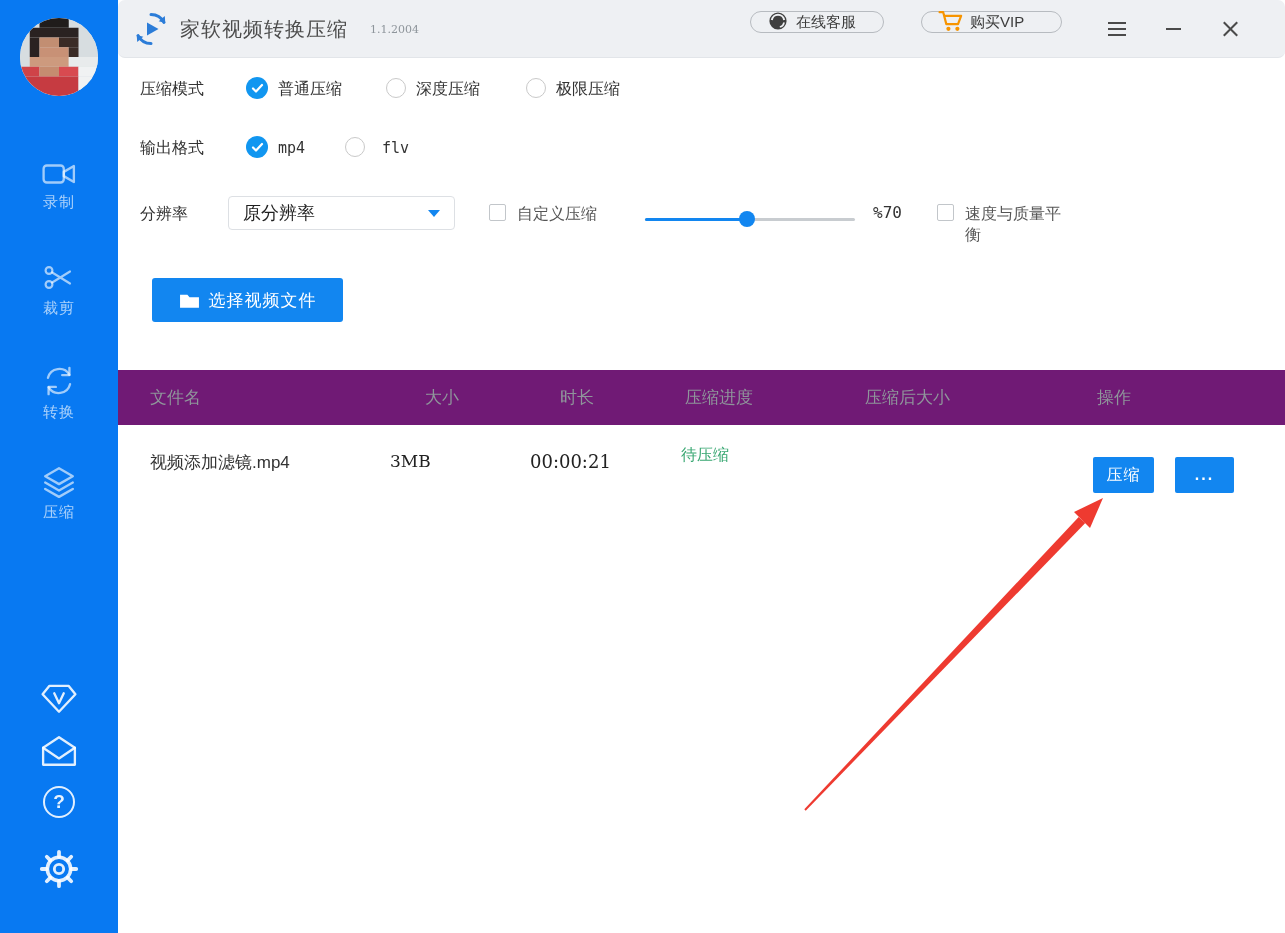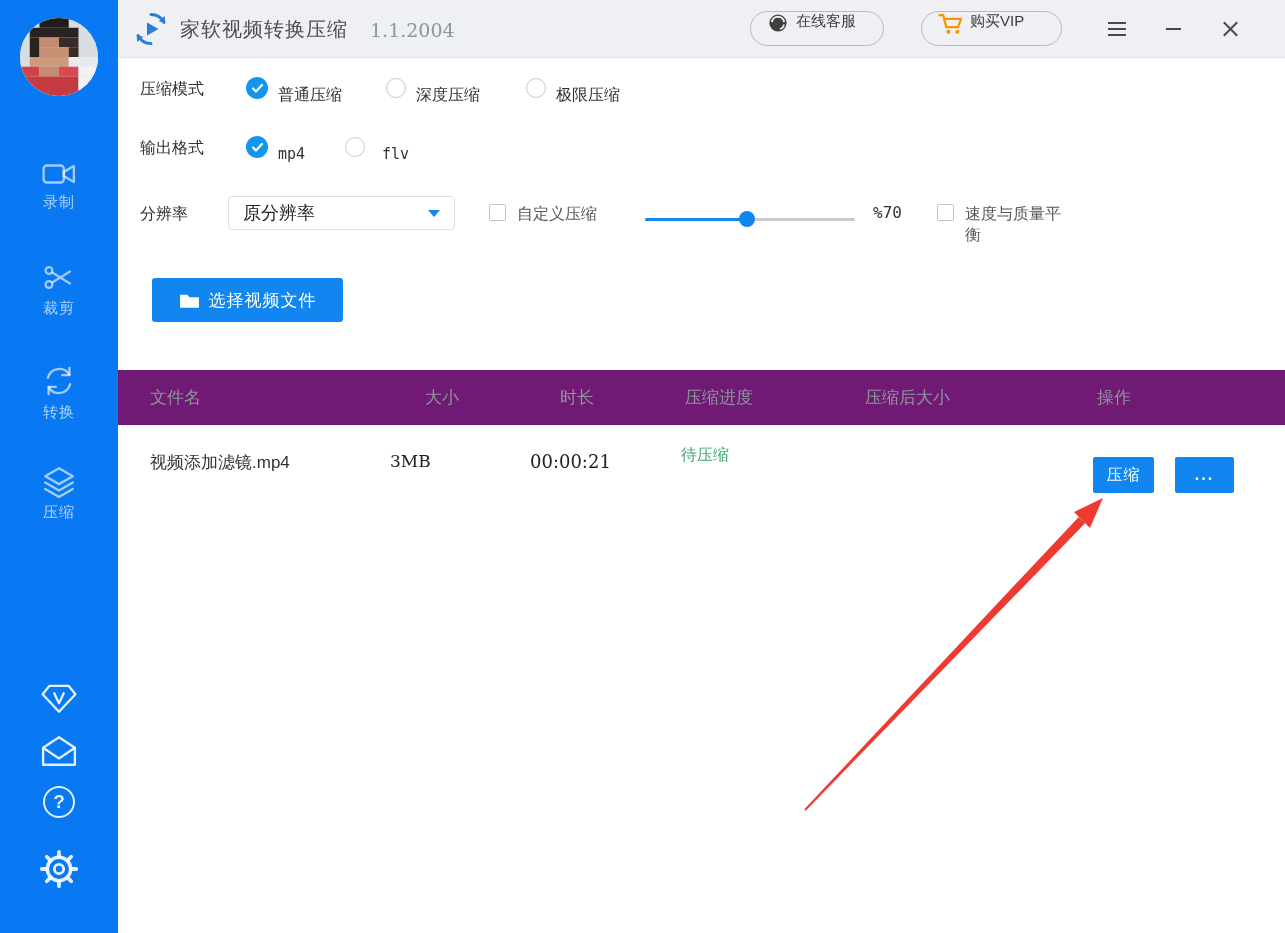--- a/index.html
+++ b/index.html
@@ -18,48 +18,48 @@
   .nav-label { margin-top:5px; font-size:15px; color:rgba(255,255,255,.66); letter-spacing:1px; }
   .side-icon { position:absolute; left:0; width:118px; display:flex; justify-content:center; cursor:pointer; }
   .side-icon svg { stroke:rgba(255,255,255,.88); fill:none; stroke-width:2.2;
                    stroke-linejoin:round; stroke-linecap:round; }
   .help-circle { width:32px; height:32px; border:2.5px solid rgba(255,255,255,.88); border-radius:50%;
                  display:flex; align-items:center; justify-content:center;
                  color:rgba(255,255,255,.9); font-size:19px; font-weight:bold; }
 
   
   .titlebar { position:absolute; left:118px; top:0; width:1167px; height:58px;
-              background:#eef0f3; border-bottom:1px solid #e2e5e9; }
+              background:#eef0f3; border-bottom:1px solid #e2e5e9;border-radius:7px; }
   .logo { position:absolute; left:15px; top:11px; width:36px; height:36px; }
   .app-title { position:absolute; left:62px; top:0; height:58px; line-height:58px;
                font-size:20px; color:#4c4c4c; letter-spacing:1px; }
   .app-version { position:absolute; left:252px; top:0; height:60px; line-height:60px;
-                 font-size:19px; color:#8e959b; font-family:"DejaVu Serif",serif; }
-  .pill { position:absolute; top:11px; height:35px; border:1px solid #b7bbc0; border-radius:18px;
-          background:transparent; display:flex; align-items:flex-start; gap:7px; padding:0 16px;
+                 font-size:11px; color:#8e959b; font-family:"DejaVu Serif",serif; }
+  .pill { position:absolute; top:11px; height:22px; border:1px solid #b7bbc0; border-radius:18px;
+          background:transparent; display:flex; align-items:flex-end; gap:7px; padding:0 16px;
           font-size:15px; color:#3c3c3c; cursor:pointer; }
   .pill-support { left:632px; width:134px; }
   .pill-vip { left:803px; width:141px; }
   .winbtn { position:absolute; top:14px; width:32px; height:30px; display:flex;
             align-items:center; justify-content:center; cursor:pointer; }
   .ham { width:18px; height:2px; background:#4a4a4a; box-shadow:0 -6px 0 #4a4a4a, 0 6px 0 #4a4a4a; }
   .minbar { width:15px; height:2px; background:#4a4a4a; }
   .xwrap { position:relative; width:17px; height:17px; }
   .xwrap i { position:absolute; left:-1px; top:7px; width:19px; height:2px; background:#4a4a4a; }
   .xwrap i:first-child { transform:rotate(45deg); }
   .xwrap i:last-child { transform:rotate(-45deg); }
 
   
   .content { position:absolute; left:118px; top:58px; width:954px; height:875px; background:#fff; }
   .opt-label { position:absolute; font-size:16px; color:#333; }
   .radio-checked { position:absolute; width:22px; height:22px; border-radius:50%; background:#1196f0;
                    display:flex; align-items:center; justify-content:center; cursor:pointer; }
   .radio-unchecked { position:absolute; width:20px; height:20px; border-radius:50%;
                      background:#fff; border:1px solid #c9c9c9; cursor:pointer; }
-  .radio-label { position:absolute; font-size:16px; color:#333; cursor:pointer;margin-top:6px; }
+  .radio-label { position:absolute; font-size:16px; color:#333; cursor:pointer; }
   .mono { font-family:"DejaVu Sans Mono",monospace; font-size:15px; }
   .select-box { position:absolute; left:110px; top:138px; width:227px; height:34px;
                 border:1px solid #dde0e4; border-radius:4px; background:#fff; cursor:pointer;
                 display:flex; align-items:center; justify-content:space-between; padding:0 14px; }
   .select-value { font-size:18px; color:#1f1f1f; }
   .caret-down { width:0; height:0; border-left:6px solid transparent; border-right:6px solid transparent;
                 border-top:7px solid #1286f0; }
   .checkbox { position:absolute; width:17px; height:17px; border:1px solid #c2c6ca; border-radius:2px;
               background:#fff; cursor:pointer; }
   .check-label { position:absolute; font-size:16px; color:#555; cursor:pointer; }

